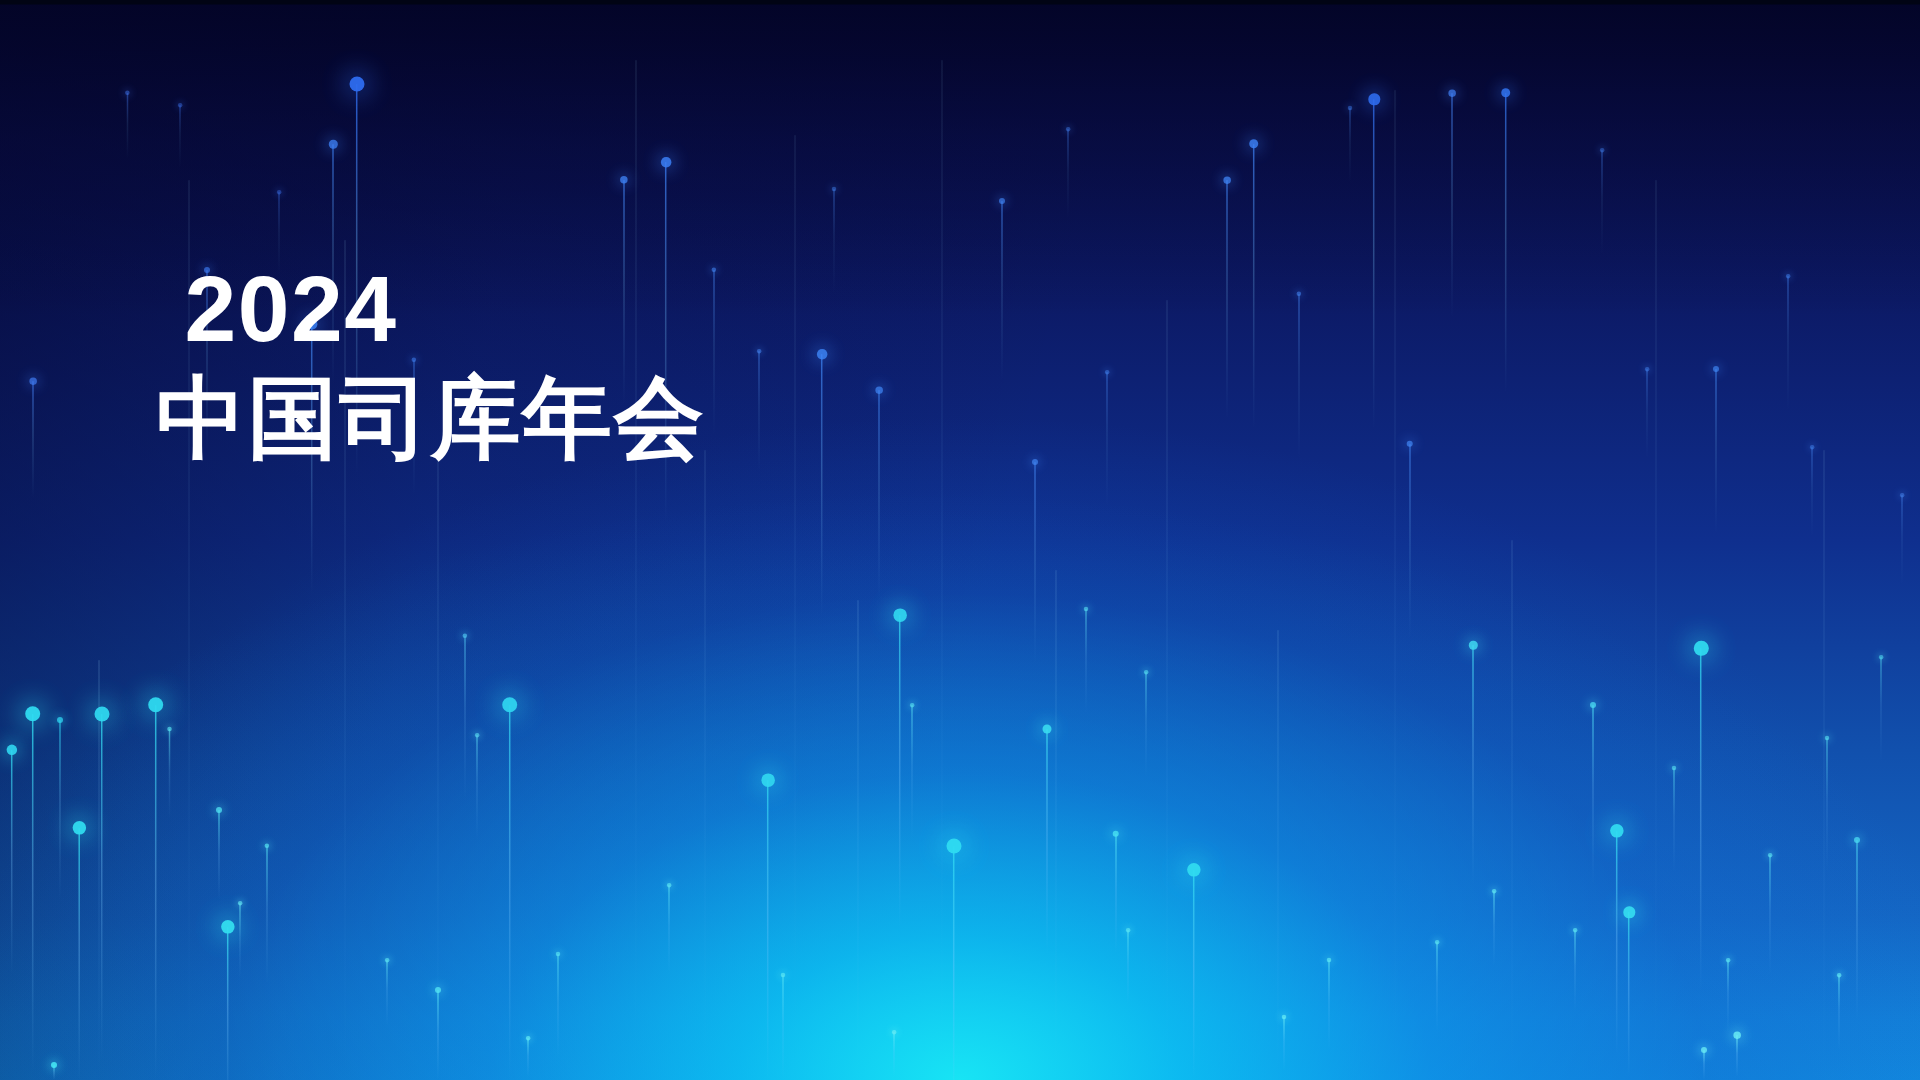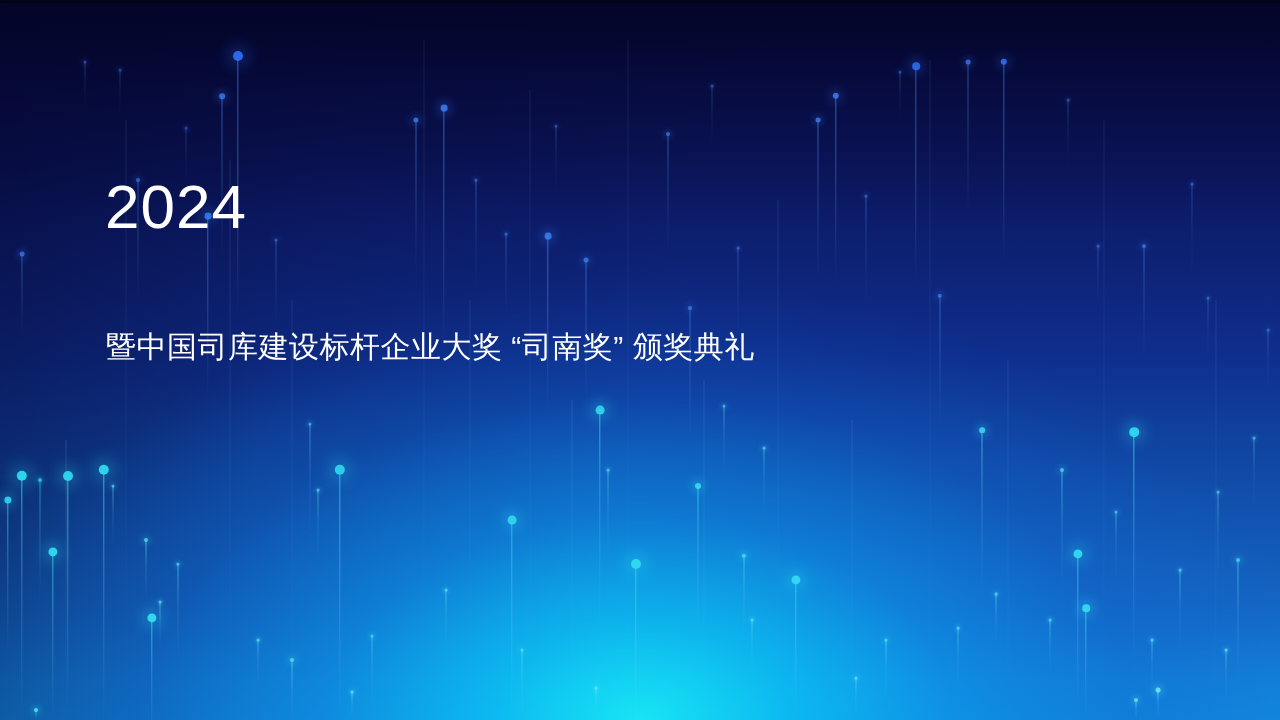--- a/index.html
+++ b/index.html
@@ -120,25 +120,25 @@
     position: absolute;
     z-index: 20;
     left: 0; top: 0;
     width: 1280px; height: 720px;
     pointer-events: none;
   }
   .content > * { pointer-events: auto; }
 
   .year {
     position: absolute;
-    left: 105px;
+    left: 123px;
     top: 176px;
     font-size: 62px;
     line-height: 1;
-    font-weight: 400;
+    font-weight: 700;
     letter-spacing: 1px;
     color: #ffffff;
     white-space: nowrap;
   }
   .main-title {
     position: absolute;
     left: 104px;
     top: 247px;
     font-size: 60px;
     line-height: 1.08;
@@ -589,20 +589,20 @@
       <div class="pt" style="left: 1268px; top: 330px;">
         <div class="tail" style="height: 60px; width: 1px; background: linear-gradient(rgb(74, 140, 246) 0%, rgba(120, 200, 255, 0.235) 45%, rgba(110, 190, 255, 0) 100%); opacity: 0.442;"></div>
         <div class="head" style="width: 2.8px; height: 2.8px; background: rgb(74, 140, 246); opacity: 0.52; box-shadow: rgba(74, 140, 246, 0.4) 0px 0px 4.48px 1.26px;"></div>
       </div>
     </div>
 
   <div class="content">
 
     <div class="year">2024</div>
 
-
-    <div class="subtitle">暨中国司库建设标杆企业大奖 “司南奖” 颁奖典礼</div>
+    <div class="main-title">中国司库年会</div>
+
 
 
   </div>
 
   <div class="edge-top"></div>
 </div>
 
 </body></html>

